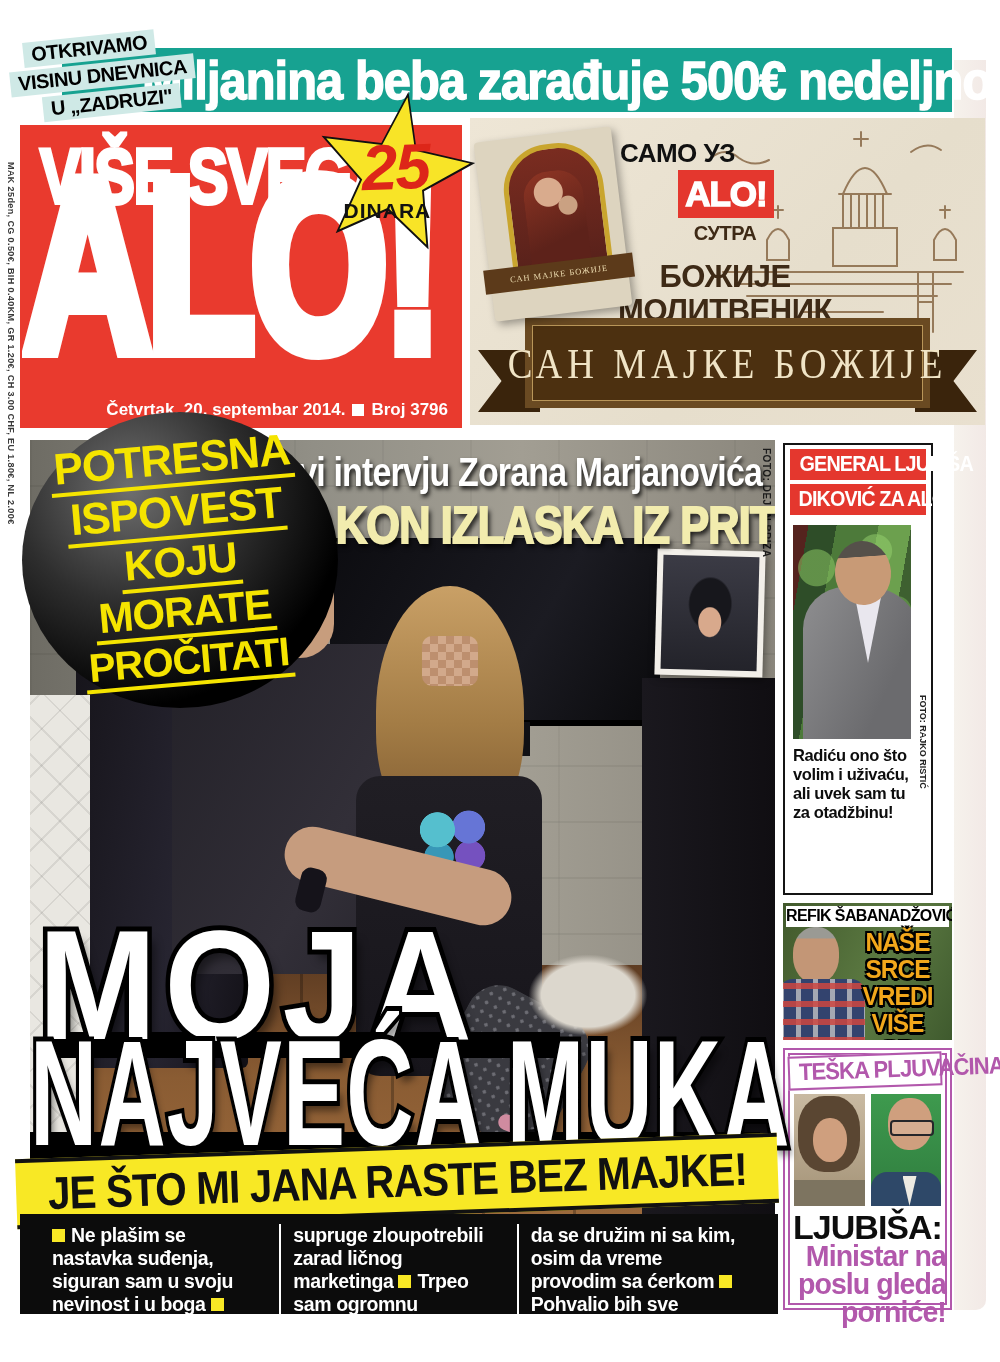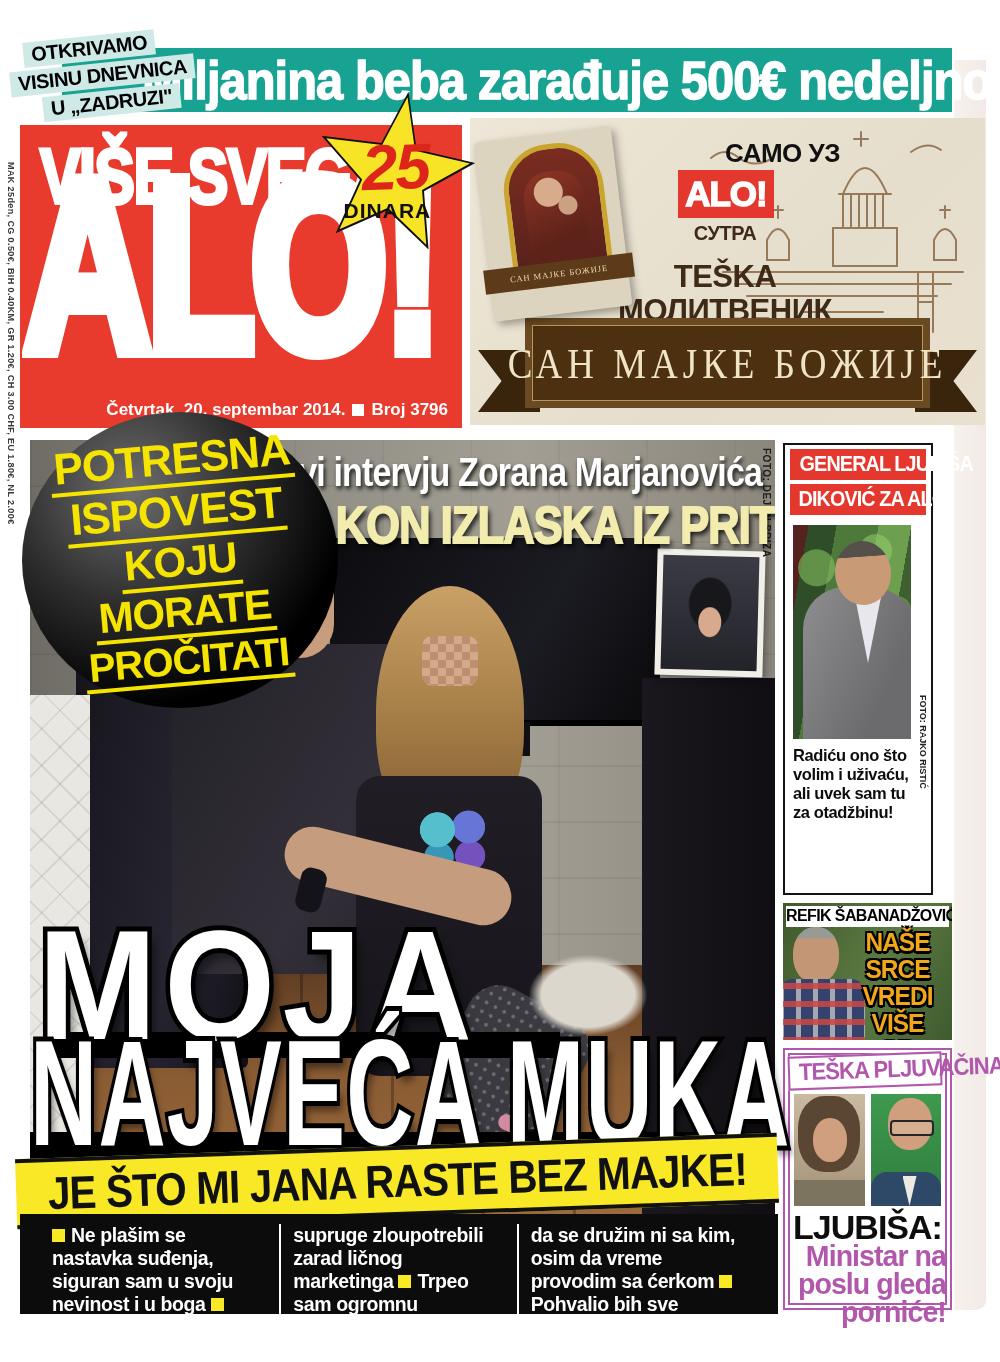--- a/index.html
+++ b/index.html
@@ -33,21 +33,21 @@
   .star{position:absolute;inset:0;clip-path:polygon(50% 0%,61% 33%,98% 35%,70% 57%,79% 91%,50% 72%,21% 91%,30% 57%,2% 35%,39% 33%);}
   .star.k{background:#111;transform:scale(1.07);}
   .star.y{background:#f8e427;}
   .star-25{position:absolute;left:0;right:0;top:34px;text-align:center;color:#dd2619;
     font-size:64px;font-weight:bold;font-style:italic;transform:rotate(-12deg);letter-spacing:-2px;}
   .star-din{position:absolute;left:0;right:0;top:104px;text-align:center;color:#111;
     font-size:21px;font-weight:bold;transform:rotate(-10deg);letter-spacing:1px;}
   
   .promo{left:470px;top:118px;width:515px;height:307px;background:linear-gradient(135deg,#eee6d6,#e6decc 60%,#e9e0cf);overflow:hidden;}
   .sketch{position:absolute;right:2px;top:4px;opacity:.9;}
-  .promo-kicker{position:absolute;left:150px;top:20px;width:220px;text-align:right;
+  .promo-kicker{position:absolute;left:150px;top:20px;width:220px;text-align:left;
     color:#111;font-size:26px;font-weight:bold;letter-spacing:-.5px;}
   .promo-alo{position:absolute;left:208px;top:52px;width:96px;height:48px;background:#e4372e;
     display:flex;align-items:center;justify-content:center;color:#fff;font-size:35px;font-weight:bold;
     -webkit-text-stroke:1.5px #fff;letter-spacing:-1px;}
   .promo-line{position:absolute;left:110px;width:290px;text-align:center;color:#3e2a16;
     font-weight:bold;letter-spacing:-.5px;}
   .pl0{top:104px;font-size:20px;}
   .pl1{top:141px;font-size:31px;}
   .pl2{top:175px;font-size:31px;}
   .ribbon-main{position:absolute;left:55px;right:55px;top:200px;height:90px;background:#6a4a22;}
@@ -274,21 +274,21 @@
         <path d="M40 150 h240 M52 162 h216 M64 174 h190"></path>
         <path d="M28 36 q14 -12 28 0 q14 10 30 2"></path>
         <path d="M228 30 q16 -12 30 -2"></path>
         <path d="M120 190 h80 M110 205 h100"></path>
         <path d="M235 150 v60 M250 150 v60 M235 180 h15"></path>
       </g>
     </svg>
     <div class="promo-kicker">САМО УЗ</div>
     <div class="promo-alo">ALO!</div>
     <div class="promo-line pl0">СУТРА</div>
-    <div class="promo-line pl1">TEŠKA</div>
+    <div class="promo-line pl1">БОЖИЈЕ</div>
     <div class="promo-line pl2">МОЛИТВЕНИК</div>
     <div class="tail l"></div>
     <div class="tail r"></div>
     <div class="ribbon-main">
       <div class="ribbon-inner">
         <span>САН МАЈКЕ БОЖИЈЕ</span>
       </div>
     </div>
     <div class="book">
       <div class="book-arch">

